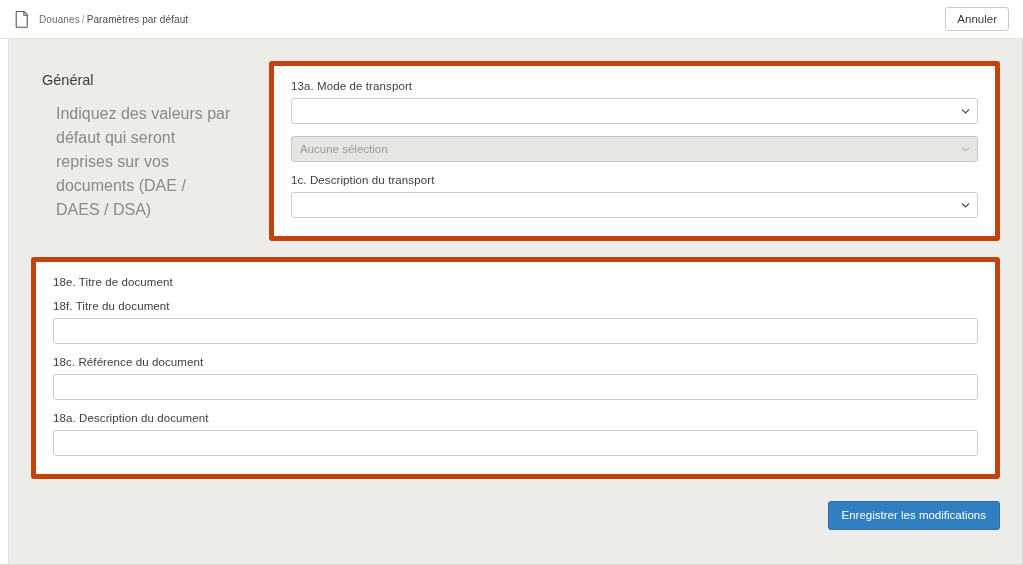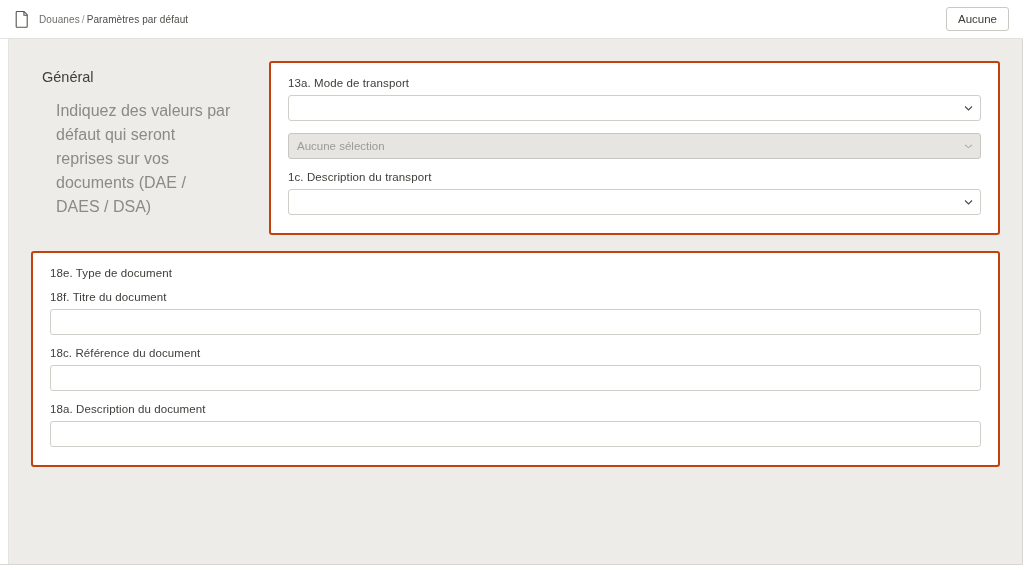--- a/index.html
+++ b/index.html
@@ -103,21 +103,21 @@
   }
   .section-desc {
     font-size: 16px;
     line-height: 1.5;
     color: #8b8b85;
     margin: 14px;
   }
   .card {
     flex: 1;
     background: #ffffff;
-    border: 2px solid #c2410c;
+    border: 5px solid #c2410c;
     border-radius: 3px;
     padding: 14px 17px 18px 17px;
   }
 
   .field { margin-bottom: 12px; }
   .field:last-child { margin-bottom: 0; }
   .field-label {
     display: block;
     font-size: 11.5px;
     color: #3d3d39;
@@ -204,21 +204,21 @@
         <svg width="16" height="18" viewBox="0 0 16 18">
           <path d="M3 1.5 h7 l3.2 3.2 v11.8 a0.8 0.8 0 0 1 -0.8 0.8 h-9.4 a0.8 0.8 0 0 1 -0.8 -0.8 v-14.2 a0.8 0.8 0 0 1 0.8 -0.8 z" fill="none" stroke="#55554f" stroke-width="1.1"></path>
           <path d="M9.9 1.8 v3.4 h3.4" fill="none" stroke="#55554f" stroke-width="1.1"></path>
         </svg>
       </span>
       <span class="breadcrumb">
         <span>Douanes</span><span class="sep">/</span><span class="current">Paramètres par défaut</span>
       </span>
     </div>
     <div class="header-right">
-      <button class="btn-cancel">Aucune</button>
+      <button class="btn-cancel">Annuler</button>
     </div>
   </div>
 
   <div class="body">
     <div class="left-rail"></div>
     <div class="content">
 
       <div class="section">
         <div class="section-aside">
           <h2 class="section-title">Général</h2>
@@ -261,37 +261,43 @@
             </div>
           </div>
 
         </div>
       </div>
 
       <div class="section">
         <div class="card">
 
           <div class="field">
-            <label class="field-label">18e. Type de document</label>
+            <label class="field-label">18e. Titre de document</label>
           </div>
 
           <div class="field">
             <label class="field-label">18f. Titre du document</label>
             <input class="input-text" type="text" value="" style="">
           </div>
 
           <div class="field">
             <label class="field-label">18c. Référence du document</label>
             <input class="input-text" type="text" value="" style="">
           </div>
 
           <div class="field">
             <label class="field-label">18a. Description du document</label>
             <input class="input-text" type="text" value="" style="">
           </div>
 
         </div>
       </div>
 
+      <div class="actions">
+        <div style="width:238px;flex:0 0 238px;"></div>
+        <div style="flex:1;display:flex;justify-content:flex-end;">
+          <button class="btn-save">Enregistrer les modifications</button>
+        </div>
+      </div>
 
     </div>
   </div>
 </div>
 
 </body></html>

